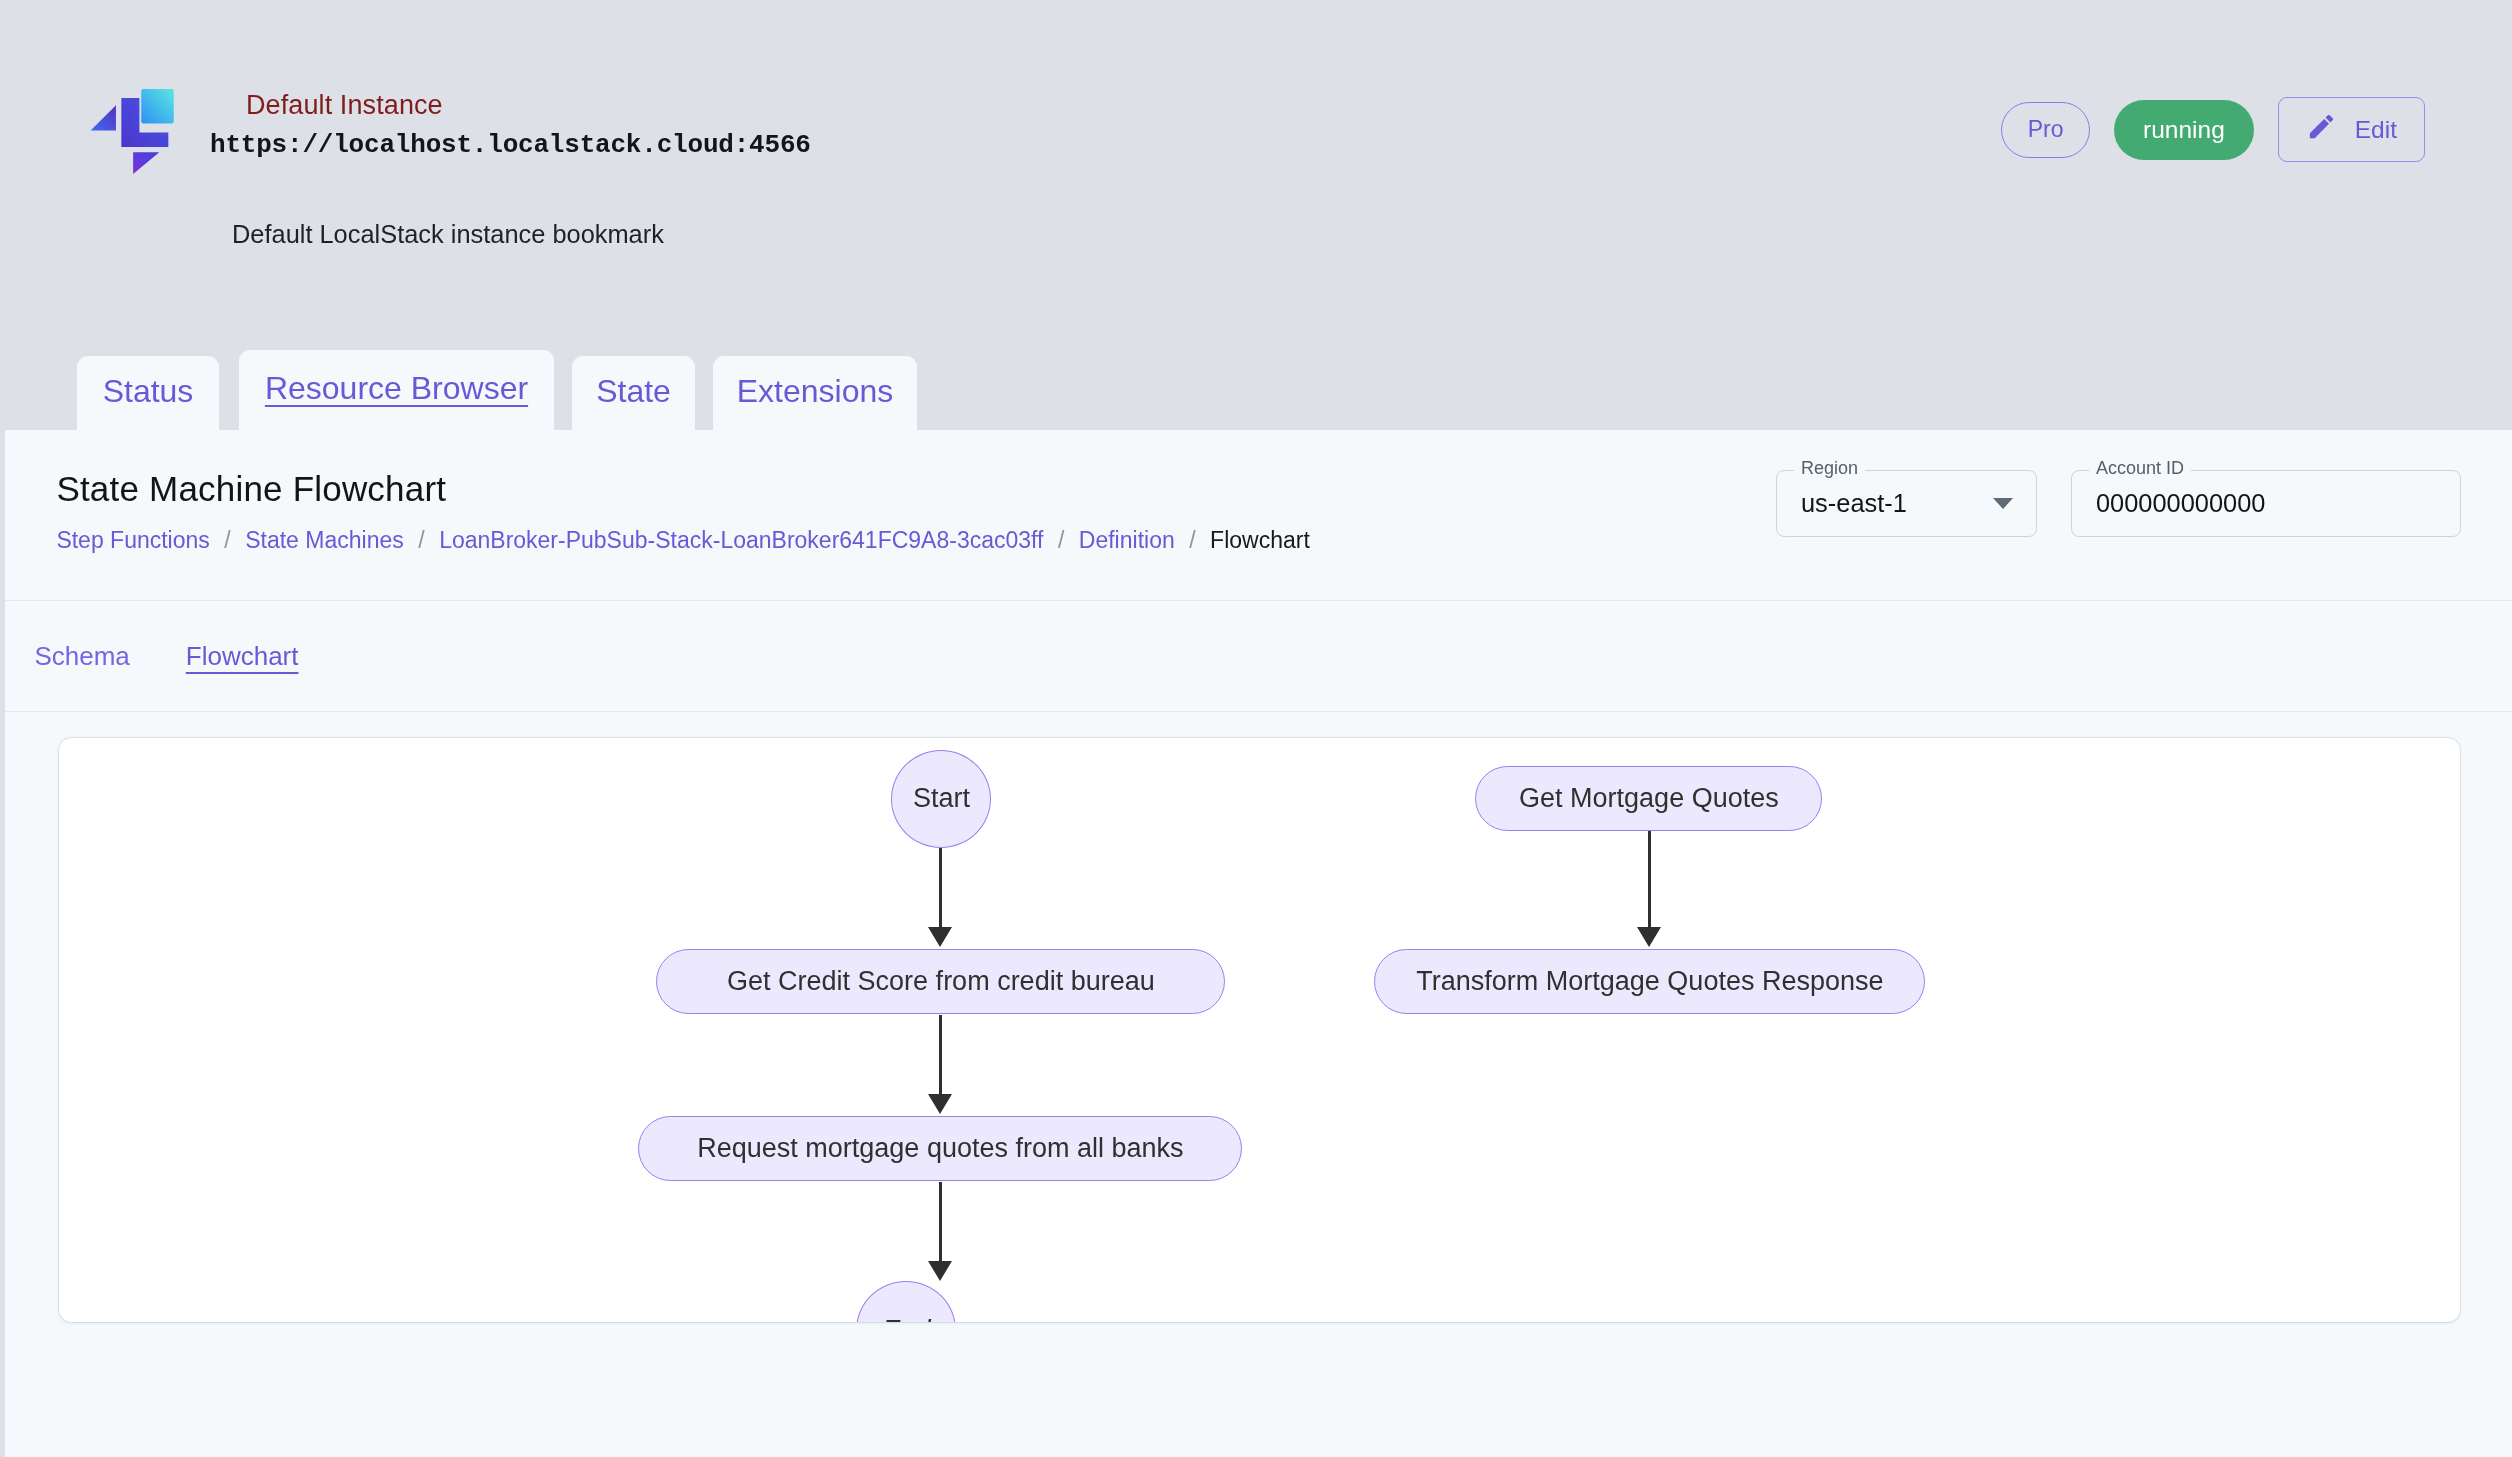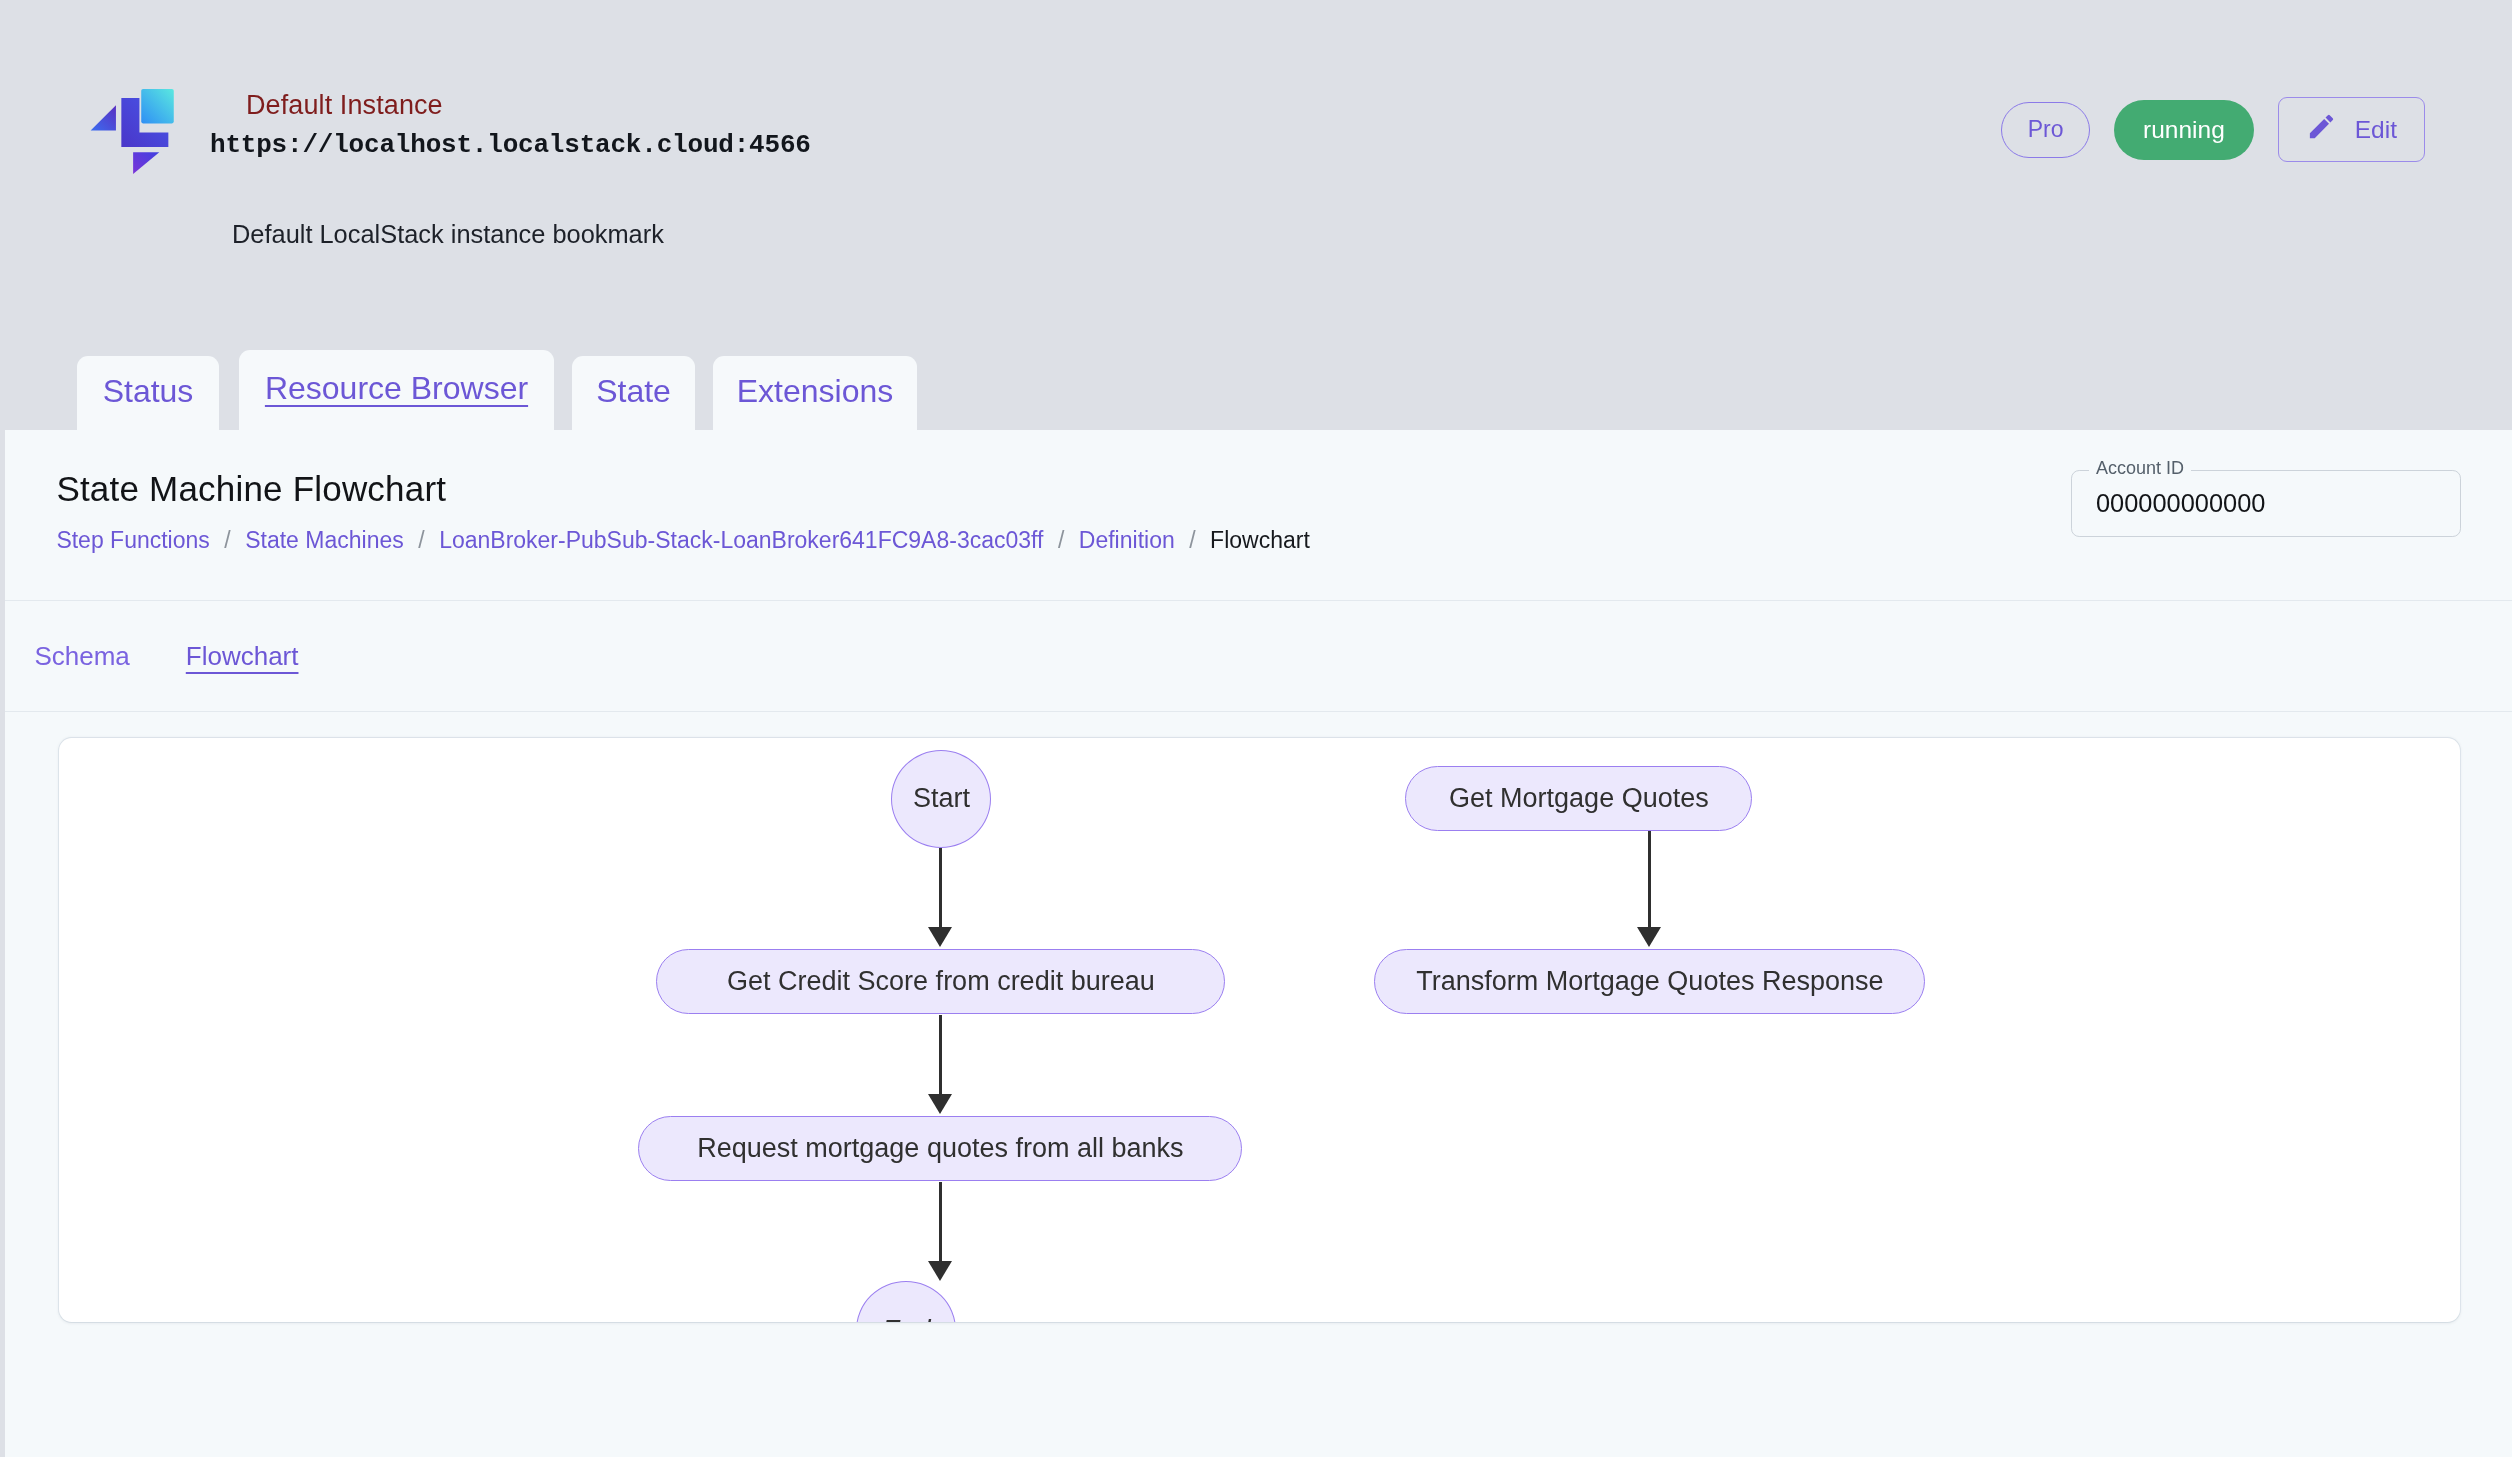--- a/index.html
+++ b/index.html
@@ -326,20 +326,25 @@
       <span class="crumb-sep">/</span>
       <span class="crumb-link">LoanBroker-PubSub-Stack-LoanBroker641FC9A8-3cac03ff</span>
       <span class="crumb-sep">/</span>
       <span class="crumb-link">Definition</span>
       <span class="crumb-sep">/</span>
       <span class="crumb-current">Flowchart</span>
     </div>
   </div>
 
   <div class="field-group" style="top:40px;">
+    <div class="outlined-field field-region">
+      <span class="legend">Region</span>
+      <span class="value">us-east-1</span>
+      <span class="caret-down"></span>
+    </div>
     <div class="outlined-field field-account">
       <span class="legend">Account ID</span>
       <span class="value">000000000000</span>
     </div>
   </div>
 
   <div class="subtabs">
     <span class="subtab">Schema</span>
     <span class="subtab active">Flowchart</span>
   </div>
@@ -365,21 +370,21 @@
         <span>Request mortgage quotes from all banks</span>
       </div>
 
       <div class="edge-line" style="left:880px; top:444px; height:82px;"></div>
       <div class="edge-head" style="left:869px; top:523px;"></div>
 
       <div class="node terminal" style="left:797px; top:543px; width:100px; height:98px;font-style:italic;">
         <span>End</span>
       </div>
 
-      <div class="node rounded" style="left:1346px; top:28px; width:347px; height:65px;">
+      <div class="node rounded" style="left:1416px; top:28px; width:347px; height:65px;">
         <span>Get Mortgage Quotes</span>
       </div>
 
       <div class="edge-line" style="left:1589px; top:93px; height:98px;"></div>
       <div class="edge-head" style="left:1578px; top:189px;"></div>
 
       <div class="node rounded" style="left:1315px; top:211px; width:551px; height:65px;">
         <span>Transform Mortgage Quotes Response</span>
       </div>
 

